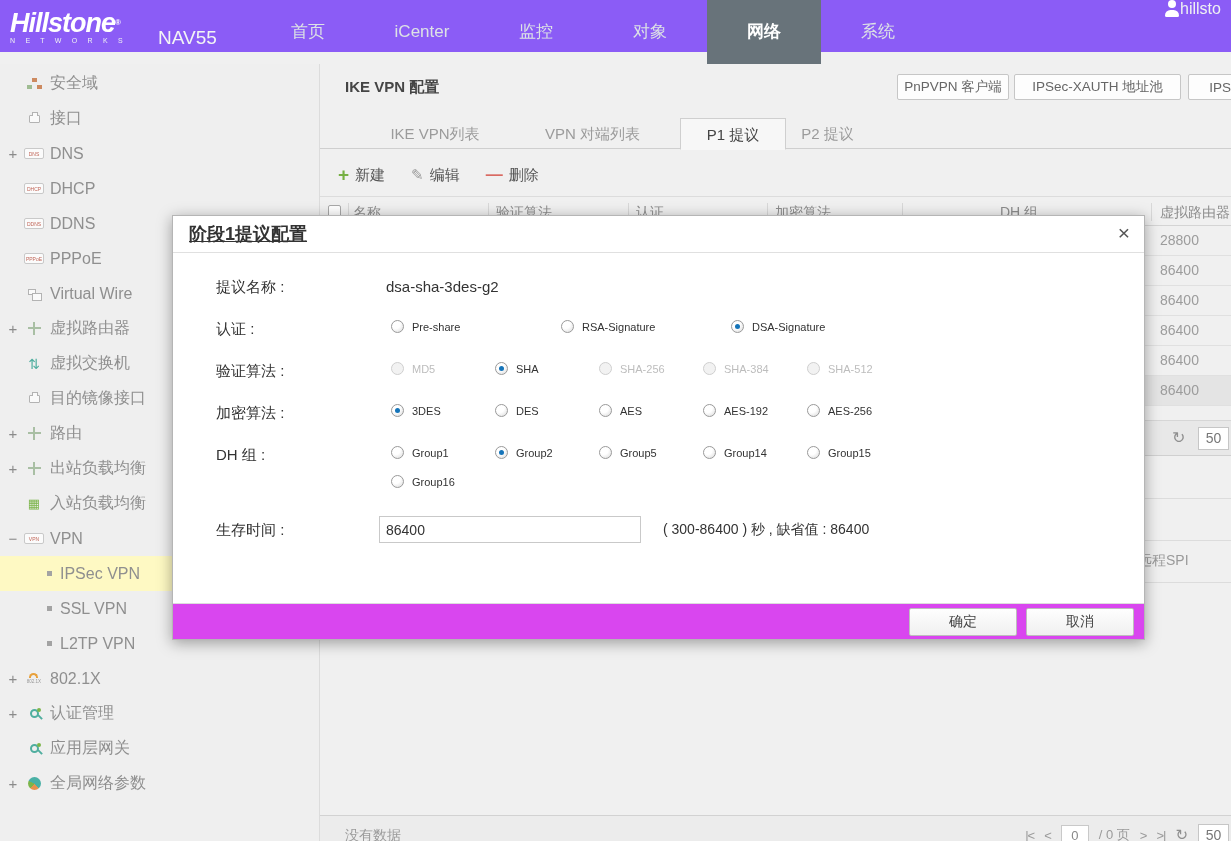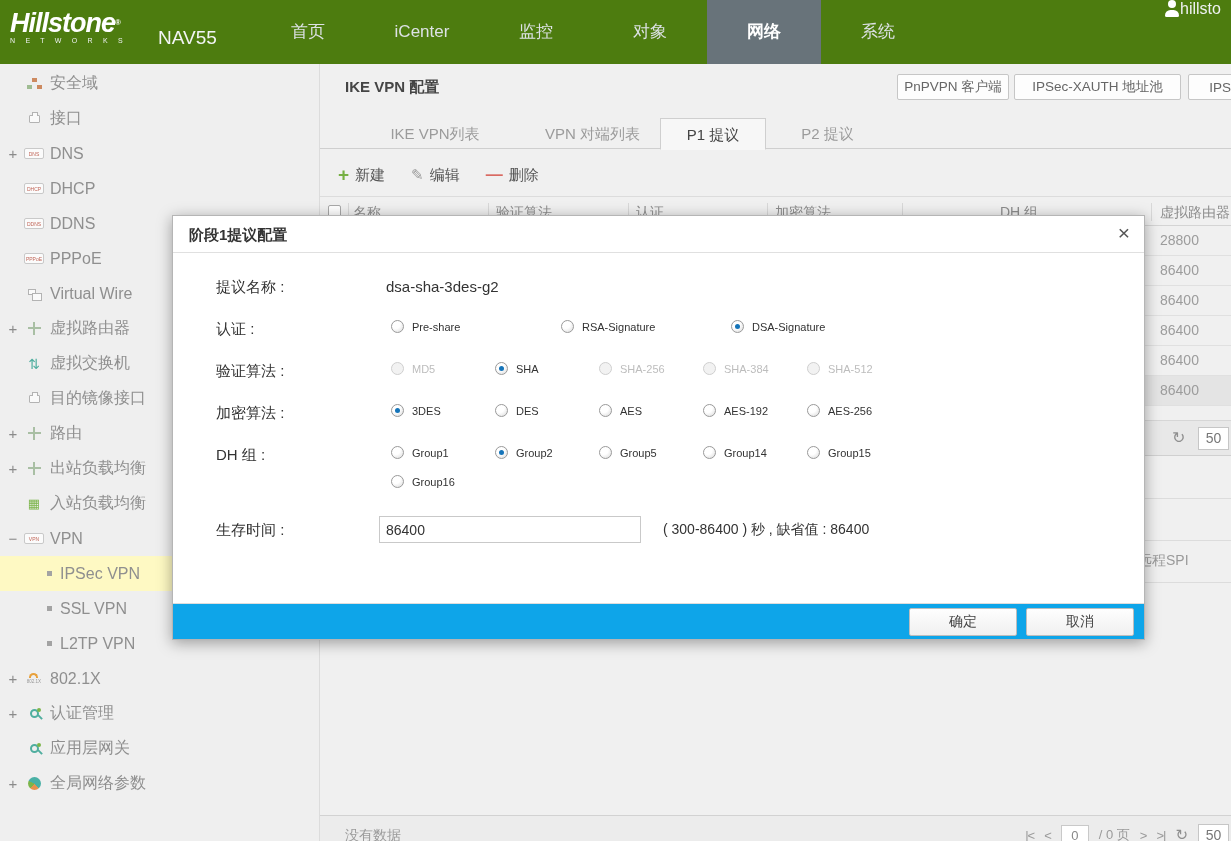--- a/index.html
+++ b/index.html
@@ -1,21 +1,21 @@
 <!DOCTYPE html>
 <html><head>
 <meta charset="utf-8">
 <style>
   * { margin:0; padding:0; box-sizing:border-box; }
   html,body { width:1231px; height:841px; }
   body { font-family:"Liberation Sans",sans-serif; }
   .screen { position:relative; width:1231px; height:841px; background:#f0f0f0; overflow:hidden; }
 
   
-  .topbar { position:absolute; top:0; left:0; right:0; height:64px; background:#4d7c0f; z-index:5; }
+  .topbar { position:absolute; top:0; left:0; right:0; height:52px; background:#8b5cf6; z-index:5; }
   .brand { position:absolute; left:10px; top:9px; color:#fff; font-style:italic; font-weight:bold; }
   .brand-main { font-size:27px; line-height:28px; letter-spacing:-1px; }
   .brand-mark { font-size:8px; vertical-align:top; font-style:normal; }
   .brand-sub { font-size:7px; font-style:normal; font-weight:normal; letter-spacing:4.2px; color:#eef1f2; }
   .device { position:absolute; left:158px; top:27px; font-size:19px; color:#f2f4f5; }
   .nav { position:absolute; left:251px; top:0; display:flex; height:64px; }
   .nav-item { width:114px; line-height:64px; text-align:center; font-size:17px; color:#dde2e5; cursor:pointer; }
   .nav-item.active { background:#68737A; color:#fff; font-weight:bold; }
   .user { position:absolute; left:1164px; top:0; height:64px; display:flex; color:#eef1f2; font-size:16px; white-space:nowrap; }
   .i-user { width:16px; height:17px; position:relative; }
@@ -56,21 +56,21 @@
   .hdr-btn { position:absolute; top:10px; height:26px; background:#fdfdfd; border:1px solid #c6c6c6; border-radius:2px; font-size:13.5px; color:#666; display:flex; align-items:center; justify-content:center; cursor:pointer; white-space:nowrap; }
   .hdr-btn.b1 { left:577px; width:112px; }
   .hdr-btn.b2 { left:694px; width:167px; }
   .hdr-btn.b3 { left:868px; width:72px; }
   .tabs { position:absolute; left:0; right:0; top:53px; height:32px; border-bottom:1px solid #cfcfcf; }
   .tab { position:absolute; top:1px; height:31px; line-height:31px; text-align:center; font-size:15px; color:#9b9b9b; cursor:pointer; }
   .tab.t0 { left:45px;  width:140px; }
   .tab.t1 { left:210px; width:125px; }
   .tab.t2 { left:340px; width:106px; }
   .tab.t3 { left:455px; width:105px; }
-  .tab.active { background:#f7f7f7; border:1px solid #cfcfcf; border-bottom:1px solid #f7f7f7; height:32px; color:#444; }
+  .tab.active { background:#f7f7f7; border:1px solid #cfcfcf; border-bottom:1px solid #f7f7f7; height:32px; color:#444;margin-left:20px; }
   .toolbar { position:absolute; left:18px; top:96px; height:30px; display:flex; align-items:center; gap:26px; }
   .tool { display:flex; align-items:center; gap:6px; font-size:15px; color:#555; cursor:pointer; }
   .tb-plus  { color:#76B043; font-weight:bold; font-size:19px; line-height:16px; }
   .tb-pencil{ color:#9a9a9a; font-size:15px; }
   .tb-minus { color:#D96A62; font-weight:bold; font-size:17px; line-height:14px; }
 
   .grid-head { position:absolute; left:0; right:0; top:132px; height:30px; border-top:1px solid #dcdcdc; border-bottom:1px solid #d4d4d4; }
   .gh-cell { position:absolute; top:0; height:30px; line-height:30px; font-size:14px; color:#8c8c8c; white-space:nowrap; cursor:pointer; }
   .gh-sep { position:absolute; top:6px; width:1px; height:18px; background:#d8d8d8; }
   .cb { position:absolute; left:8px; top:8px; width:13px; height:13px; border:1px solid #a8a8a8; background:#fff; border-radius:2px; cursor:pointer; }
@@ -87,36 +87,36 @@
   .empty-text { position:absolute; left:25px; top:11px; font-size:14px; color:#9a9a9a; }
   .pgr { position:absolute; right:2px; top:8px; display:flex; align-items:center; gap:10px; color:#9a9a9a; font-size:13px; }
   .pgr .nav-glyph { cursor:pointer; letter-spacing:-1px; }
   .pgr-input { width:28px; height:20px; border:1px solid #c9c9c9; background:#fff; text-align:center; font-size:13px; color:#888; font-family:"Liberation Sans",sans-serif; }
   .pgr-size { width:31px; height:22px; background:#fff; border:1px solid #c6c6c6; text-align:center; line-height:20px; font-size:14px; color:#777; cursor:pointer; }
   .pgr-refresh { font-size:15px; color:#8f8f8f; cursor:pointer; }
 
   
   .dialog { position:absolute; left:172px; top:215px; width:973px; height:425px; background:#fff; border:1px solid #b5b5b5; box-shadow:0 3px 14px rgba(0,0,0,0.35); z-index:50; }
   .dlg-titlebar { position:relative; height:37px; border-bottom:1px solid #e0e0e0; }
-  .dlg-title { position:absolute; left:16px; line-height:37px; font-size:15px; font-weight:bold; color:#333; }
+  .dlg-title { position:absolute; left:16px; line-height:37px; font-size:18px; font-weight:bold; color:#333;text-decoration:underline; }
   .dlg-close { position:absolute; right:14px; top:5px; font-size:21px; color:#555; cursor:pointer; }
   .drow { position:absolute; left:0; right:0; height:24px; }
   .dlabel { position:absolute; left:43px; font-size:15px; color:#333; white-space:nowrap; }
   .dvalue { position:absolute; left:213px; font-size:15px; color:#333; }
   .opts { position:absolute; left:218px; display:flex; }
   .opt { display:flex; align-items:center; gap:8px; width:104px; cursor:pointer; }
   .opt.wide { width:170px; }
   .radio { width:13px; height:13px; border-radius:50%; border:1px solid #9a9a9a; background:radial-gradient(circle at 35% 30%, #ffffff 40%, #d9d9d9); flex:none; position:relative; }
   .radio.on::after { content:""; position:absolute; left:3px; top:3px; width:5px; height:5px; border-radius:50%; background:#1574B9; }
   .opt.disabled .radio { border-color:#cfcfcf; background:#f2f2f2; }
   .opt-label { font-size:11px; color:#333; white-space:nowrap; }
   .opt.disabled .opt-label { color:#bdbdbd; }
   .dlg-input { position:absolute; left:206px; top:0; width:262px; height:27px; border:1px solid #c9c9c9; padding:0 6px; font-size:14px; color:#333; font-family:"Liberation Sans",sans-serif; }
   .dlg-hint { position:absolute; left:490px; top:5px; font-size:14px; color:#333; white-space:nowrap; }
-  .dlg-footer { position:absolute; left:0; right:0; bottom:0; height:36px; background:#0ea5e9; border-top:1px solid #ddd; display:flex; justify-content:flex-end; align-items:center; gap:9px; padding-right:10px; }
+  .dlg-footer { position:absolute; left:0; right:0; bottom:0; height:36px; background:#d946ef; border-top:1px solid #ddd; display:flex; justify-content:flex-end; align-items:center; gap:9px; padding-right:10px; }
   .dlg-btn { width:108px; height:28px; background:linear-gradient(#fefefe,#f0f0f0); border:1px solid #bdbdbd; border-radius:2px; font-size:14px; color:#444; display:flex; align-items:center; justify-content:center; cursor:pointer; }
 </style>
 </head>
 <body>
 
 <div class="screen">
 
   <header class="topbar">
     <div class="brand">
       <div class="brand-main"><span>Hillstone</span><span class="brand-mark">®</span></div>

